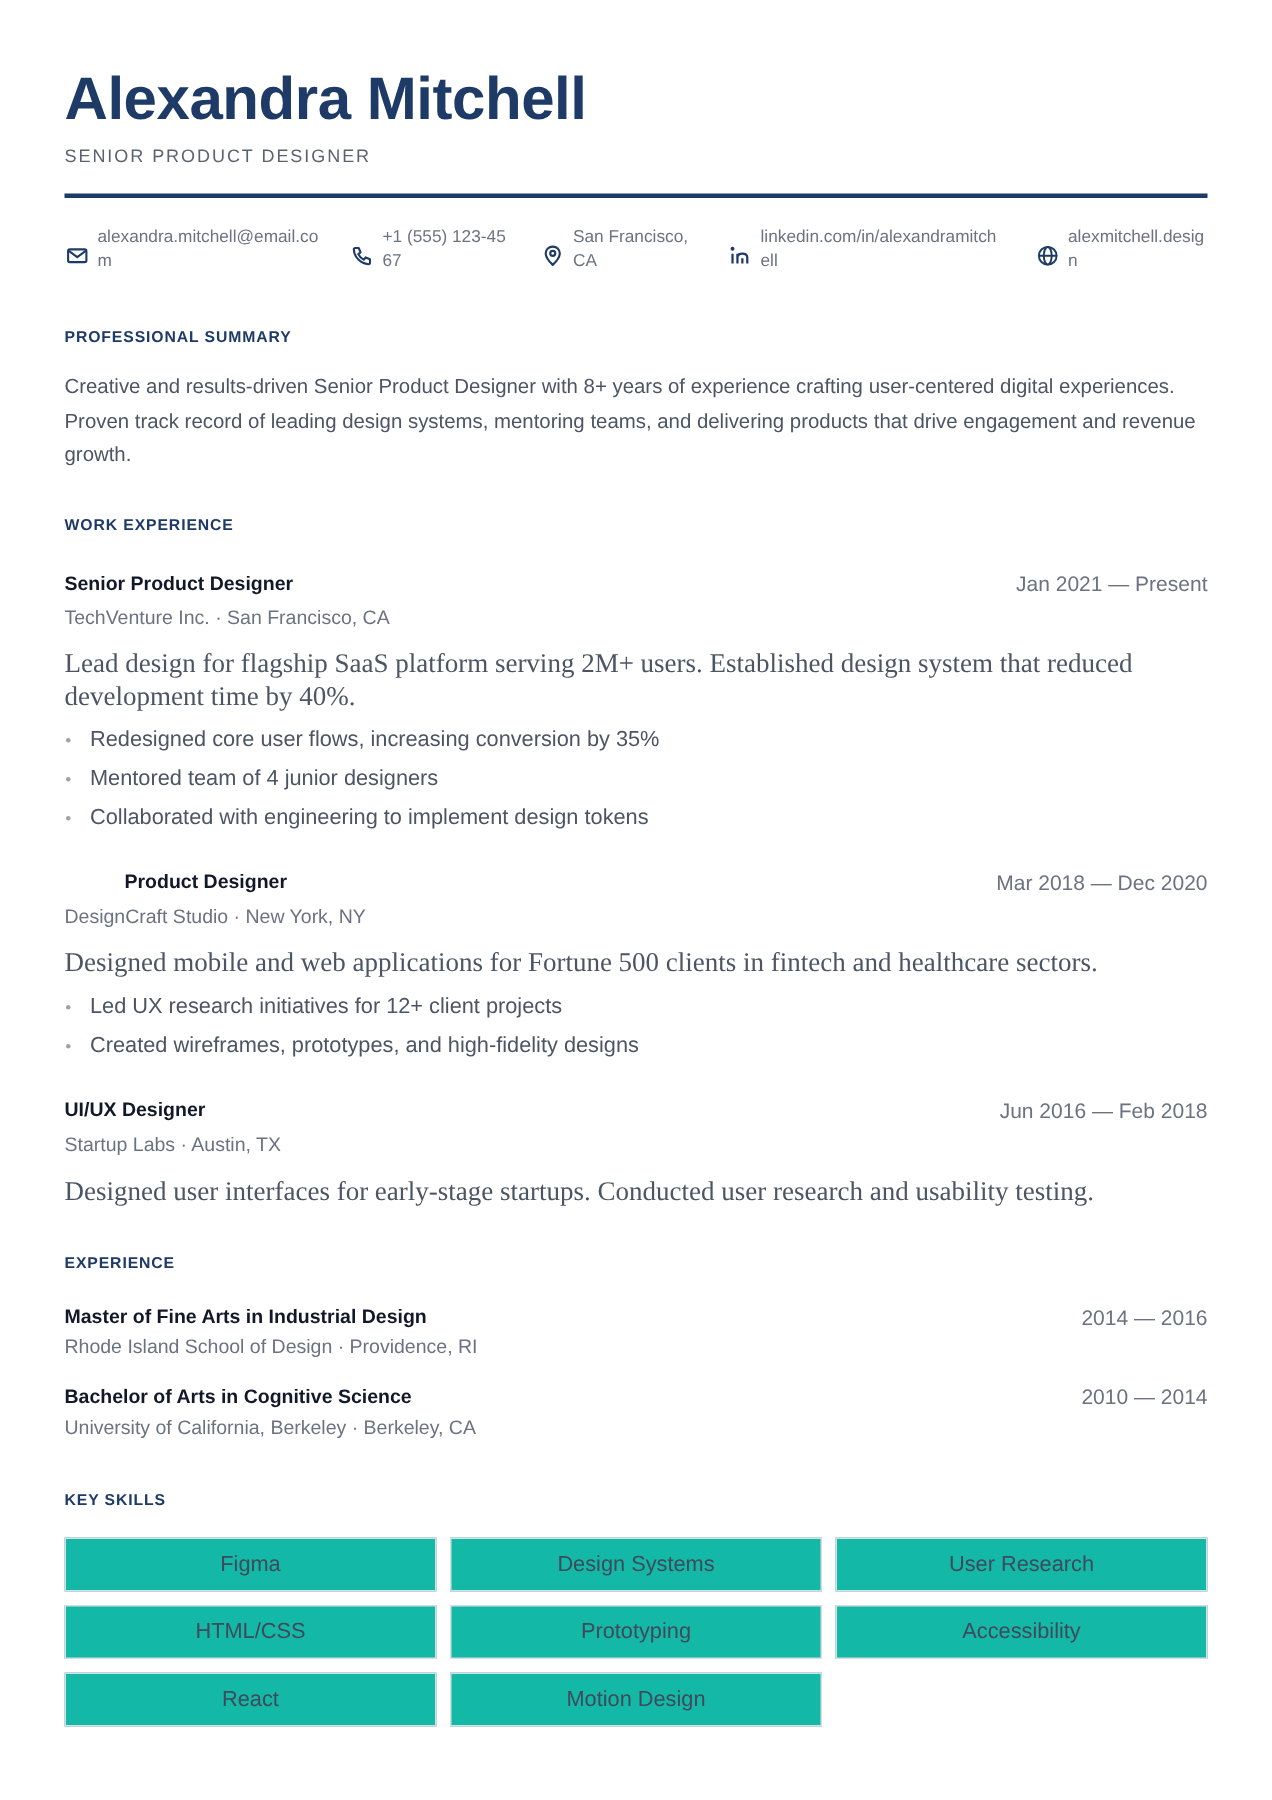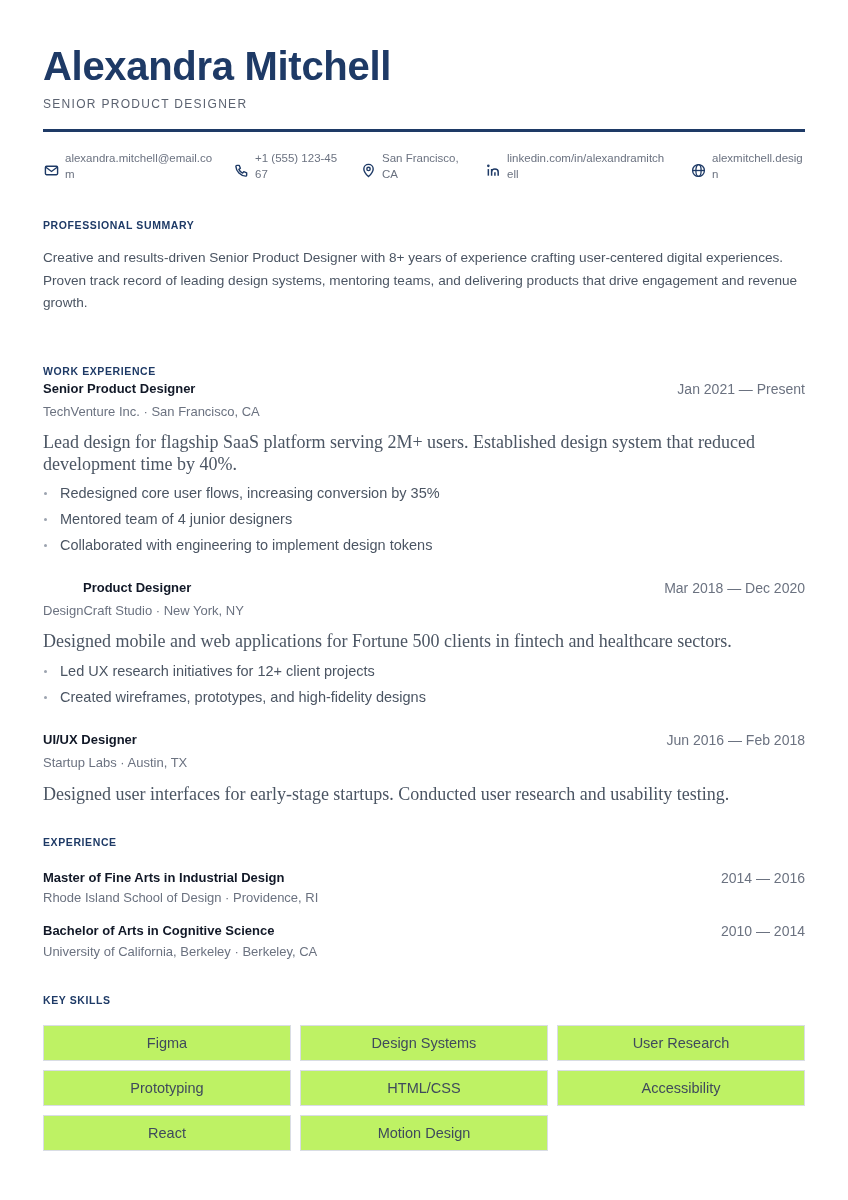--- a/index.html
+++ b/index.html
@@ -90,21 +90,21 @@
       position: absolute; left: 1px; top: 12px; width: 3px; height: 3px;
       border-radius: 50%; background: #9ca3af;
     }
 
     .skills {
       position: absolute; left: 0; top: 1025px; width: 762px;
       display: grid; grid-template-columns: repeat(3, 248px);
       column-gap: 9px; row-gap: 9px;
     }
     .skill {
-      height: 36px; border: 1px solid #d9dde4; background: #bef264;
+      height: 36px; border: 1px solid #d9dde4; background: #14b8a6;
       display: flex; align-items: center; justify-content: center;
       font-family: "Liberation Sans", sans-serif;
       font-size: 14.5px; color: #3f4a5c;
     }
   </style>
 </head>
 <body>
 
 <div class="page">
 
@@ -157,21 +157,21 @@
             <line x1="1.7" y1="8" x2="14.3" y2="8"></line>
           </svg>
       </span>
       <span class="txt">alexmitchell.design</span>
     </div>
   </div>
 
   <div class="section-head" style="top:218px;">PROFESSIONAL SUMMARY</div>
   <div class="para" style="top:247px;">Creative and results-driven Senior Product Designer with 8+ years of experience crafting user-centered digital experiences. Proven track record of leading design systems, mentoring teams, and delivering products that drive engagement and revenue growth.</div>
 
-  <div class="section-head" style="top:364px;">WORK EXPERIENCE</div>
+  <div class="section-head" style="top:343px;">WORK EXPERIENCE</div>
 
   <div>
     <div class="job-title" style="top:380px;">Senior Product Designer</div>
     <div class="date" style="top:380px;">Jan 2021 — Present</div>
     <div class="job-meta" style="top:403px;">TechVenture Inc. · San Francisco, CA</div>
     <div class="job-desc" style="top:431px;">Lead design for flagship SaaS platform serving 2M+ users. Established design system that reduced development time by 40%.</div>
     <ul class="bullets" style="top:480px;">
       <li><span class="dot"></span><span>Redesigned core user flows, increasing conversion by 35%</span></li>
       <li><span class="dot"></span><span>Mentored team of 4 junior designers</span></li>
       <li><span class="dot"></span><span>Collaborated with engineering to implement design tokens</span></li>
@@ -207,20 +207,20 @@
     <div class="edu-degree" style="top:922px;">Bachelor of Arts in Cognitive Science</div>
     <div class="date" style="top:922px;">2010 — 2014</div>
     <div class="edu-meta" style="top:943px;">University of California, Berkeley · Berkeley, CA</div>
   </div>
 
   <div class="section-head" style="top:993px;">KEY SKILLS</div>
   <div class="skills">
     <div class="skill">Figma</div>
     <div class="skill">Design Systems</div>
     <div class="skill">User Research</div>
+    <div class="skill">HTML/CSS</div>
     <div class="skill">Prototyping</div>
-    <div class="skill">HTML/CSS</div>
     <div class="skill">Accessibility</div>
     <div class="skill">React</div>
     <div class="skill">Motion Design</div>
   </div>
 
 </div>
 
 </body></html>

